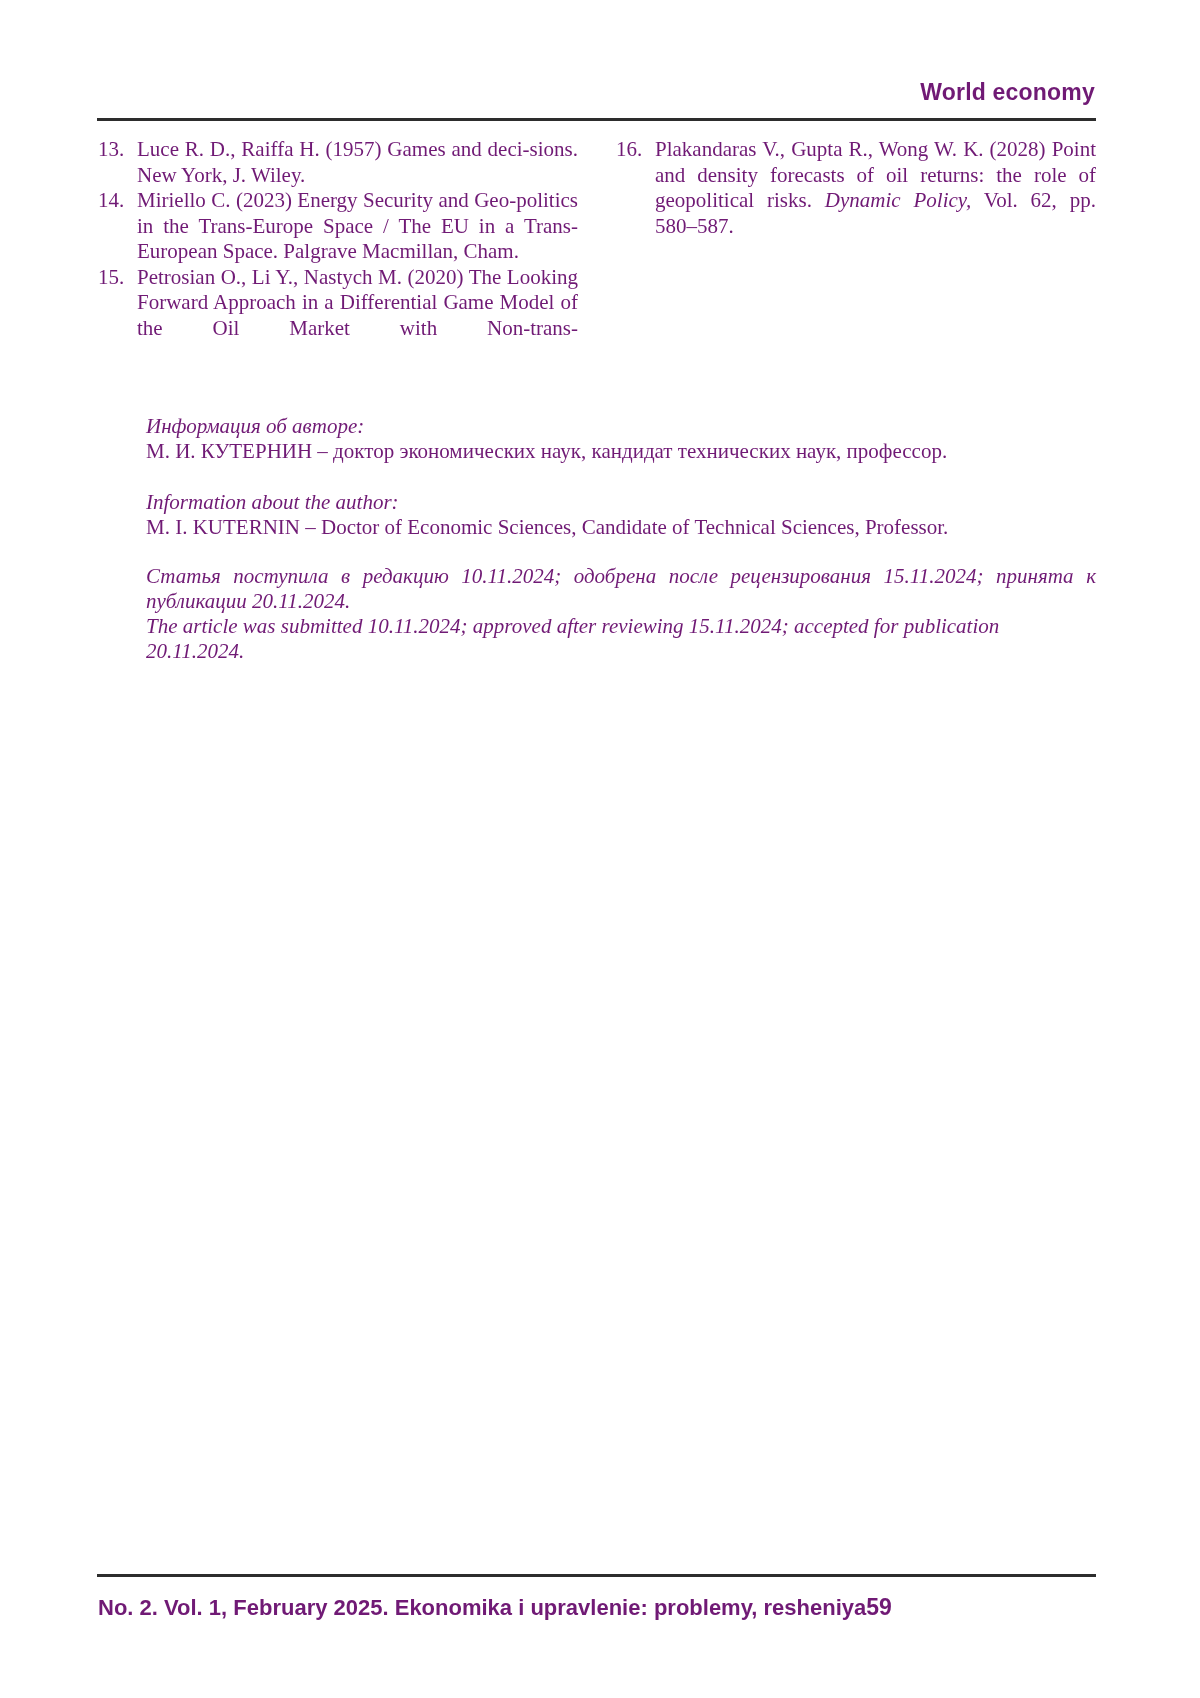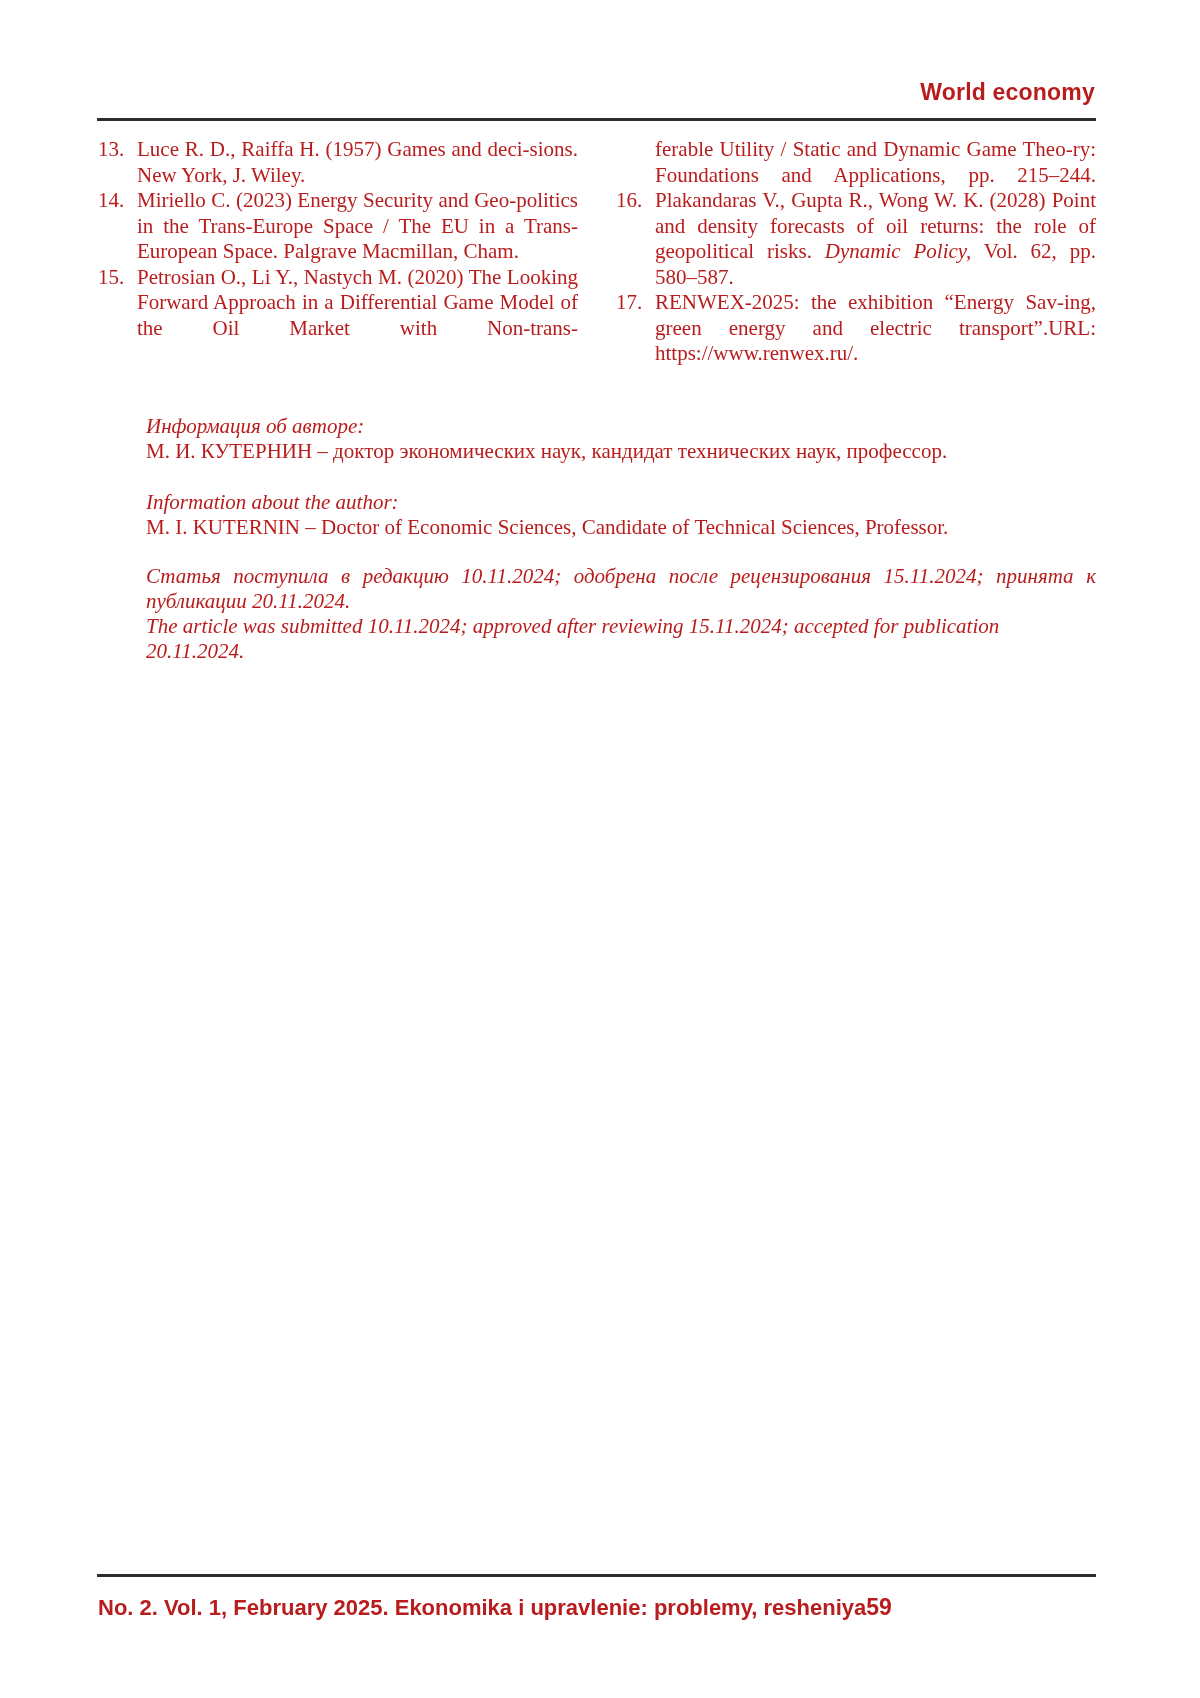--- a/index.html
+++ b/index.html
@@ -1,21 +1,21 @@
 <!DOCTYPE html>
 <html><head>
 <meta charset="utf-8">
 <style>
   html, body { margin:0; padding:0; background:#ffffff; }
   .page {
     position:relative;
     width:1200px; height:1698px;
     background:#ffffff;
     font-family:"Liberation Serif", serif;
-    color:#b91c1c;
+    color:#701a75;
     overflow:hidden;
   }
 
   
   .header-title {
     position:absolute; top:79px; left:98px; width:997px;
     text-align:right;
     font-family:"Liberation Sans", sans-serif;
     font-weight:bold; font-size:23px; line-height:27px;
     letter-spacing:0.2px;
@@ -66,23 +66,21 @@
   <div class="header-title">World economy</div>
   <div class="rule header-rule"></div>
 
   <div class="refs">
     <div class="ref-col">
       <div class="ref"><span class="ref-num">13.</span><span>Luce R. D., Raiffa H. (1957) Games and deci-sions. New York, J. Wiley.</span></div>
       <div class="ref"><span class="ref-num">14.</span><span>Miriello C. (2023) Energy Security and Geo-politics in the Trans-Europe Space / The EU in a Trans-European Space. Palgrave Macmillan, Cham.</span></div>
       <div class="ref fill-last"><span class="ref-num">15.</span><span>Petrosian O., Li Y., Nastych M. (2020) The Looking Forward Approach in a Differential Game Model of the Oil Market with Non-trans-</span></div>
     </div>
     <div class="ref-col">
-      <div class="ref fill-last"><span class="ref-num"></span><span>ferable Utility / Static and Dynamic Game Theo-ry: Foundations and Applications, pp. 215–244.</span></div>
       <div class="ref"><span class="ref-num">16.</span><span>Plakandaras V., Gupta R., Wong W. K. (2028) Point and density forecasts of oil returns: the role of geopolitical risks. </span><span class="it">Dynamic Policy,</span><span> Vol. 62, pp. 580–587.</span></div>
-      <div class="ref"><span class="ref-num">17.</span><span>RENWEX-2025: the exhibition “Energy Sav-ing, green energy and electric transport”.URL: https://www.renwex.ru/.</span></div>
     </div>
   </div>
 
   <div class="block info-en">
     <div class="it">Information about the author:</div>
     <div>M. I. KUTERNIN – Doctor of Economic Sciences, Candidate of Technical Sciences, Professor.</div>
   </div>
 
   <div class="block info-ru">
     <div class="it">Информация об авторе:</div>

